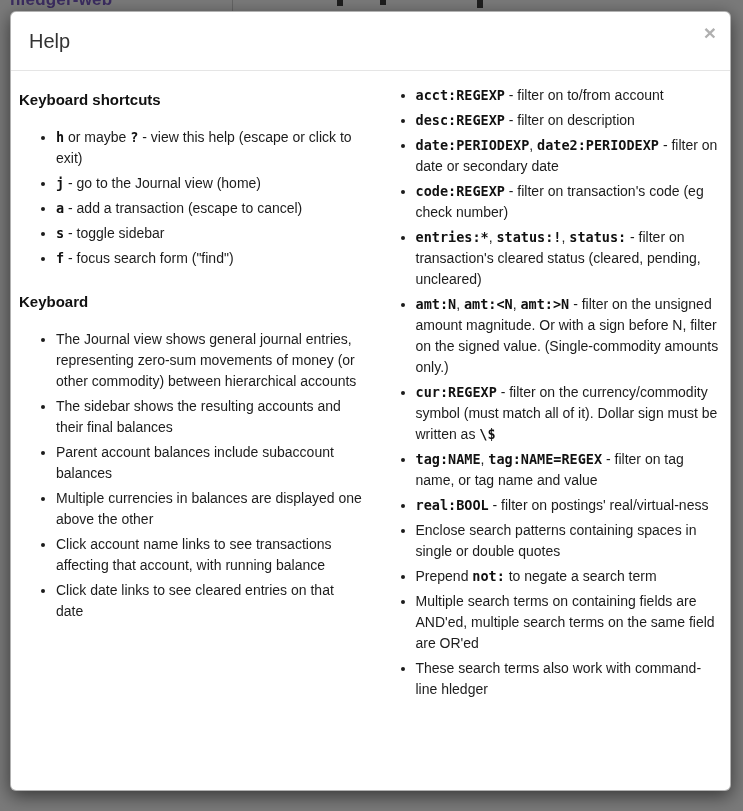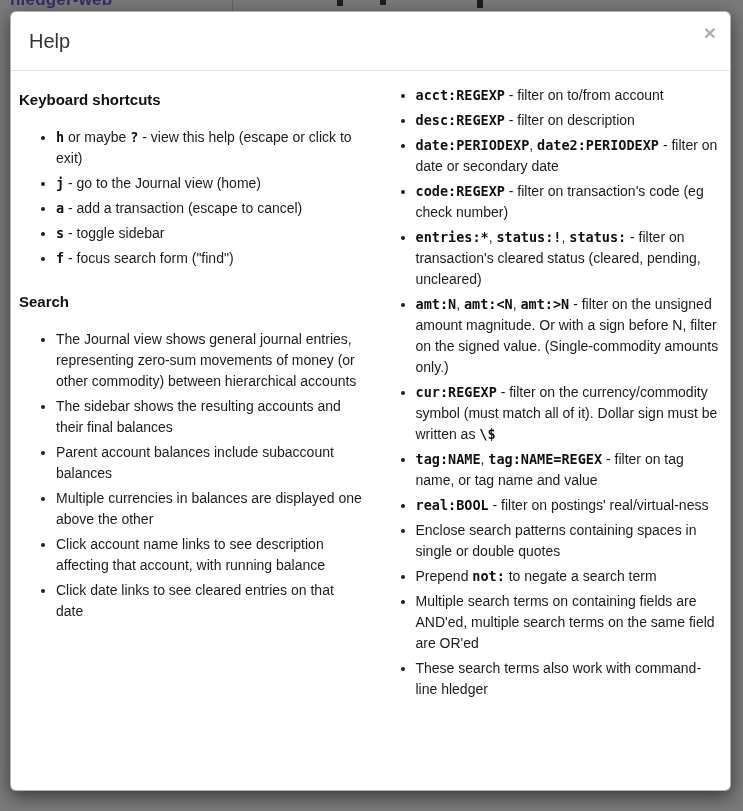--- a/index.html
+++ b/index.html
@@ -120,27 +120,27 @@
   <div class="modal-body">
     <div class="help-col">
         <div class="section-heading">Keyboard shortcuts</div>
         <ul class="help-list">
           <li><code class="term">h</code> or maybe <code class="term">?</code> - view this help (escape or click to exit)</li>
           <li><code class="term">j</code> - go to the Journal view (home)</li>
           <li><code class="term">a</code> - add a transaction (escape to cancel)</li>
           <li><code class="term">s</code> - toggle sidebar</li>
           <li><code class="term">f</code> - focus search form ("find")</li>
         </ul>
-        <div class="section-heading">Search</div>
+        <div class="section-heading">Keyboard</div>
         <ul class="help-list">
           <li>The Journal view shows general journal entries, representing zero-sum movements of money (or other commodity) between hierarchical accounts</li>
           <li>The sidebar shows the resulting accounts and their final balances</li>
           <li>Parent account balances include subaccount balances</li>
           <li>Multiple currencies in balances are displayed one above the other</li>
-          <li>Click account name links to see description affecting that account, with running balance</li>
+          <li>Click account name links to see transactions affecting that account, with running balance</li>
           <li>Click date links to see cleared entries on that date</li>
         </ul>
       </div>
     <div class="help-col">
         <ul class="help-list">
           <li><code class="term">acct:REGEXP</code> - filter on to/from account</li>
           <li><code class="term">desc:REGEXP</code> - filter on description</li>
           <li><code class="term">date:PERIODEXP</code>, <code class="term">date2:PERIODEXP</code> - filter on date or secondary date</li>
           <li><code class="term">code:REGEXP</code> - filter on transaction's code (eg check number)</li>
           <li><code class="term">entries:*</code>, <code class="term">status:!</code>, <code class="term">status:</code> - filter on transaction's cleared status (cleared, pending, uncleared)</li>

